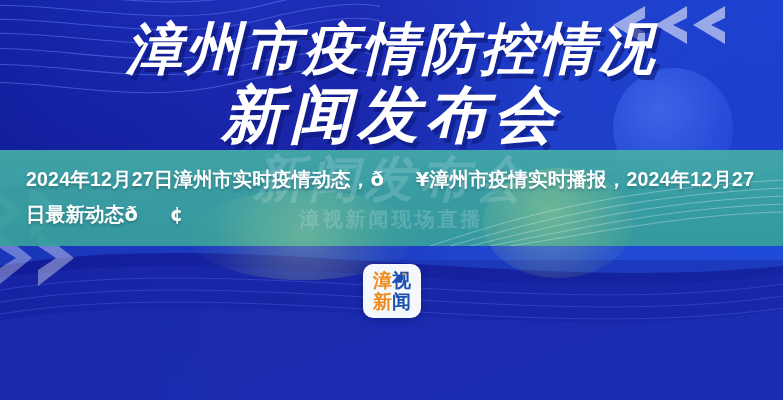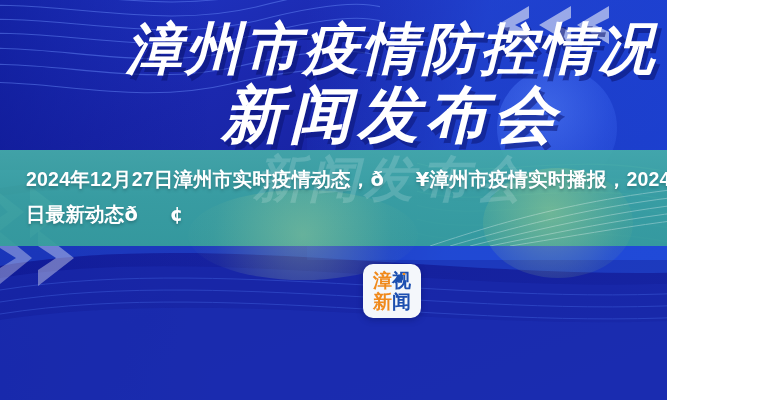--- a/index.html
+++ b/index.html
@@ -2,21 +2,21 @@
 <html><head>
 <meta charset="utf-8">
 <style>
   html, body {
     margin: 0;
     padding: 0;
     background: #ffffff;
   }
   #poster {
     position: relative;
-    width: 667px;
+    width: 783px;
     height: 400px;
     overflow: hidden;
     font-family: "Liberation Sans", "DejaVu Sans", sans-serif;
     background: #1a23a8;
   }
 
   
   .bg-base {
     position: absolute;
     inset: 0;
@@ -315,20 +315,21 @@
         <path d="M430 96 C 520 66, 610 40, 783 30"></path>
         <path d="M450 96 C 540 70, 630 46, 783 38"></path>
         <path d="M470 96 C 560 74, 650 52, 783 46"></path>
         <path d="M490 96 C 580 78, 670 58, 783 54"></path>
         <path d="M510 96 C 600 82, 690 64, 783 62"></path>
       </g>
     </svg>
   </div>
 
   <div class="ghost">新闻发布会</div>
+  <div class="ghost2">漳视新闻现场直播</div>
 
   <div class="caption">
     <span>2024年12月27日漳州市实时疫情动态，</span><span class="mojibake">ð¥</span><span>漳州市疫情实时播报，2024年12月27日最新动态</span><span class="mojibake">ð¢</span>
   </div>
 
   <div class="logo-badge">
     <svg class="sat" viewBox="0 0 12 12">
       <circle cx="6" cy="6" r="3.2" fill="#1c4fb0"></circle>
       <path d="M1 11 L11 1" stroke="#1c4fb0" stroke-width="1.3" fill="none"></path>
       <circle cx="10" cy="2" r="1.3" fill="#f08a1c"></circle>

